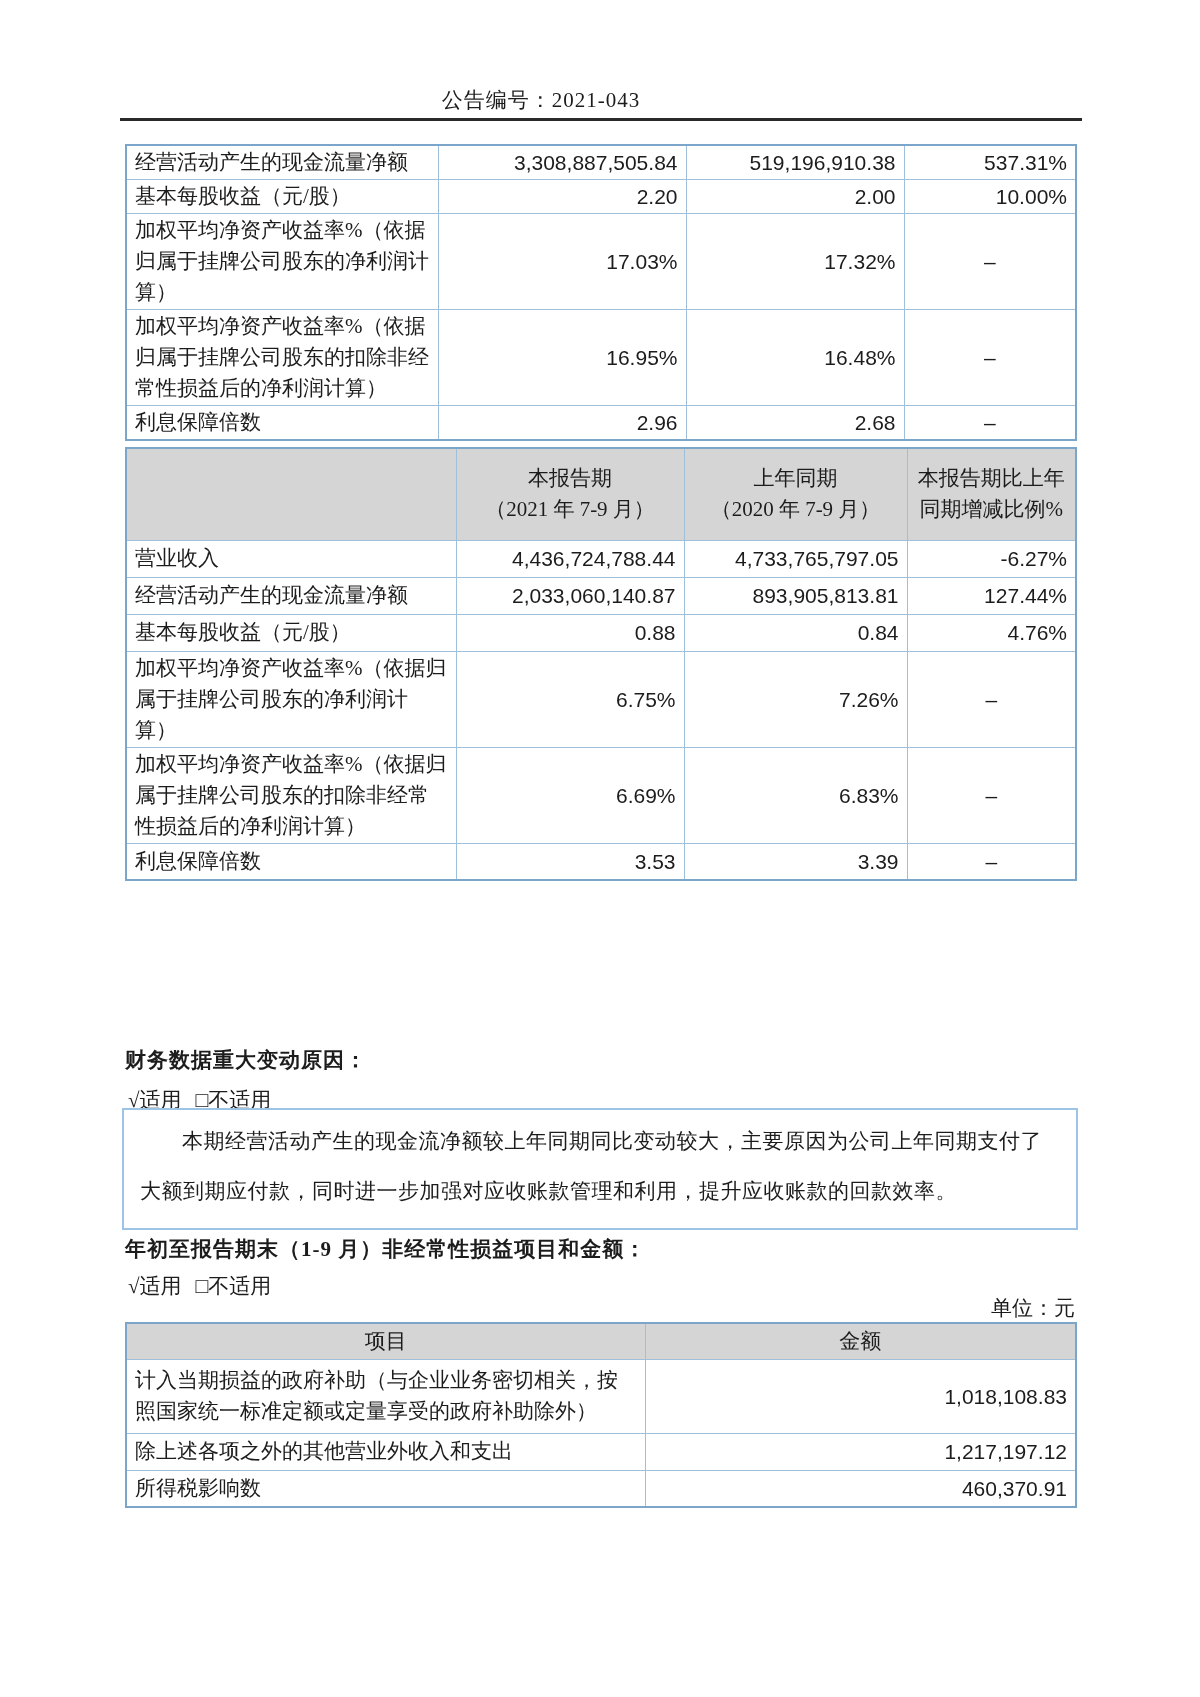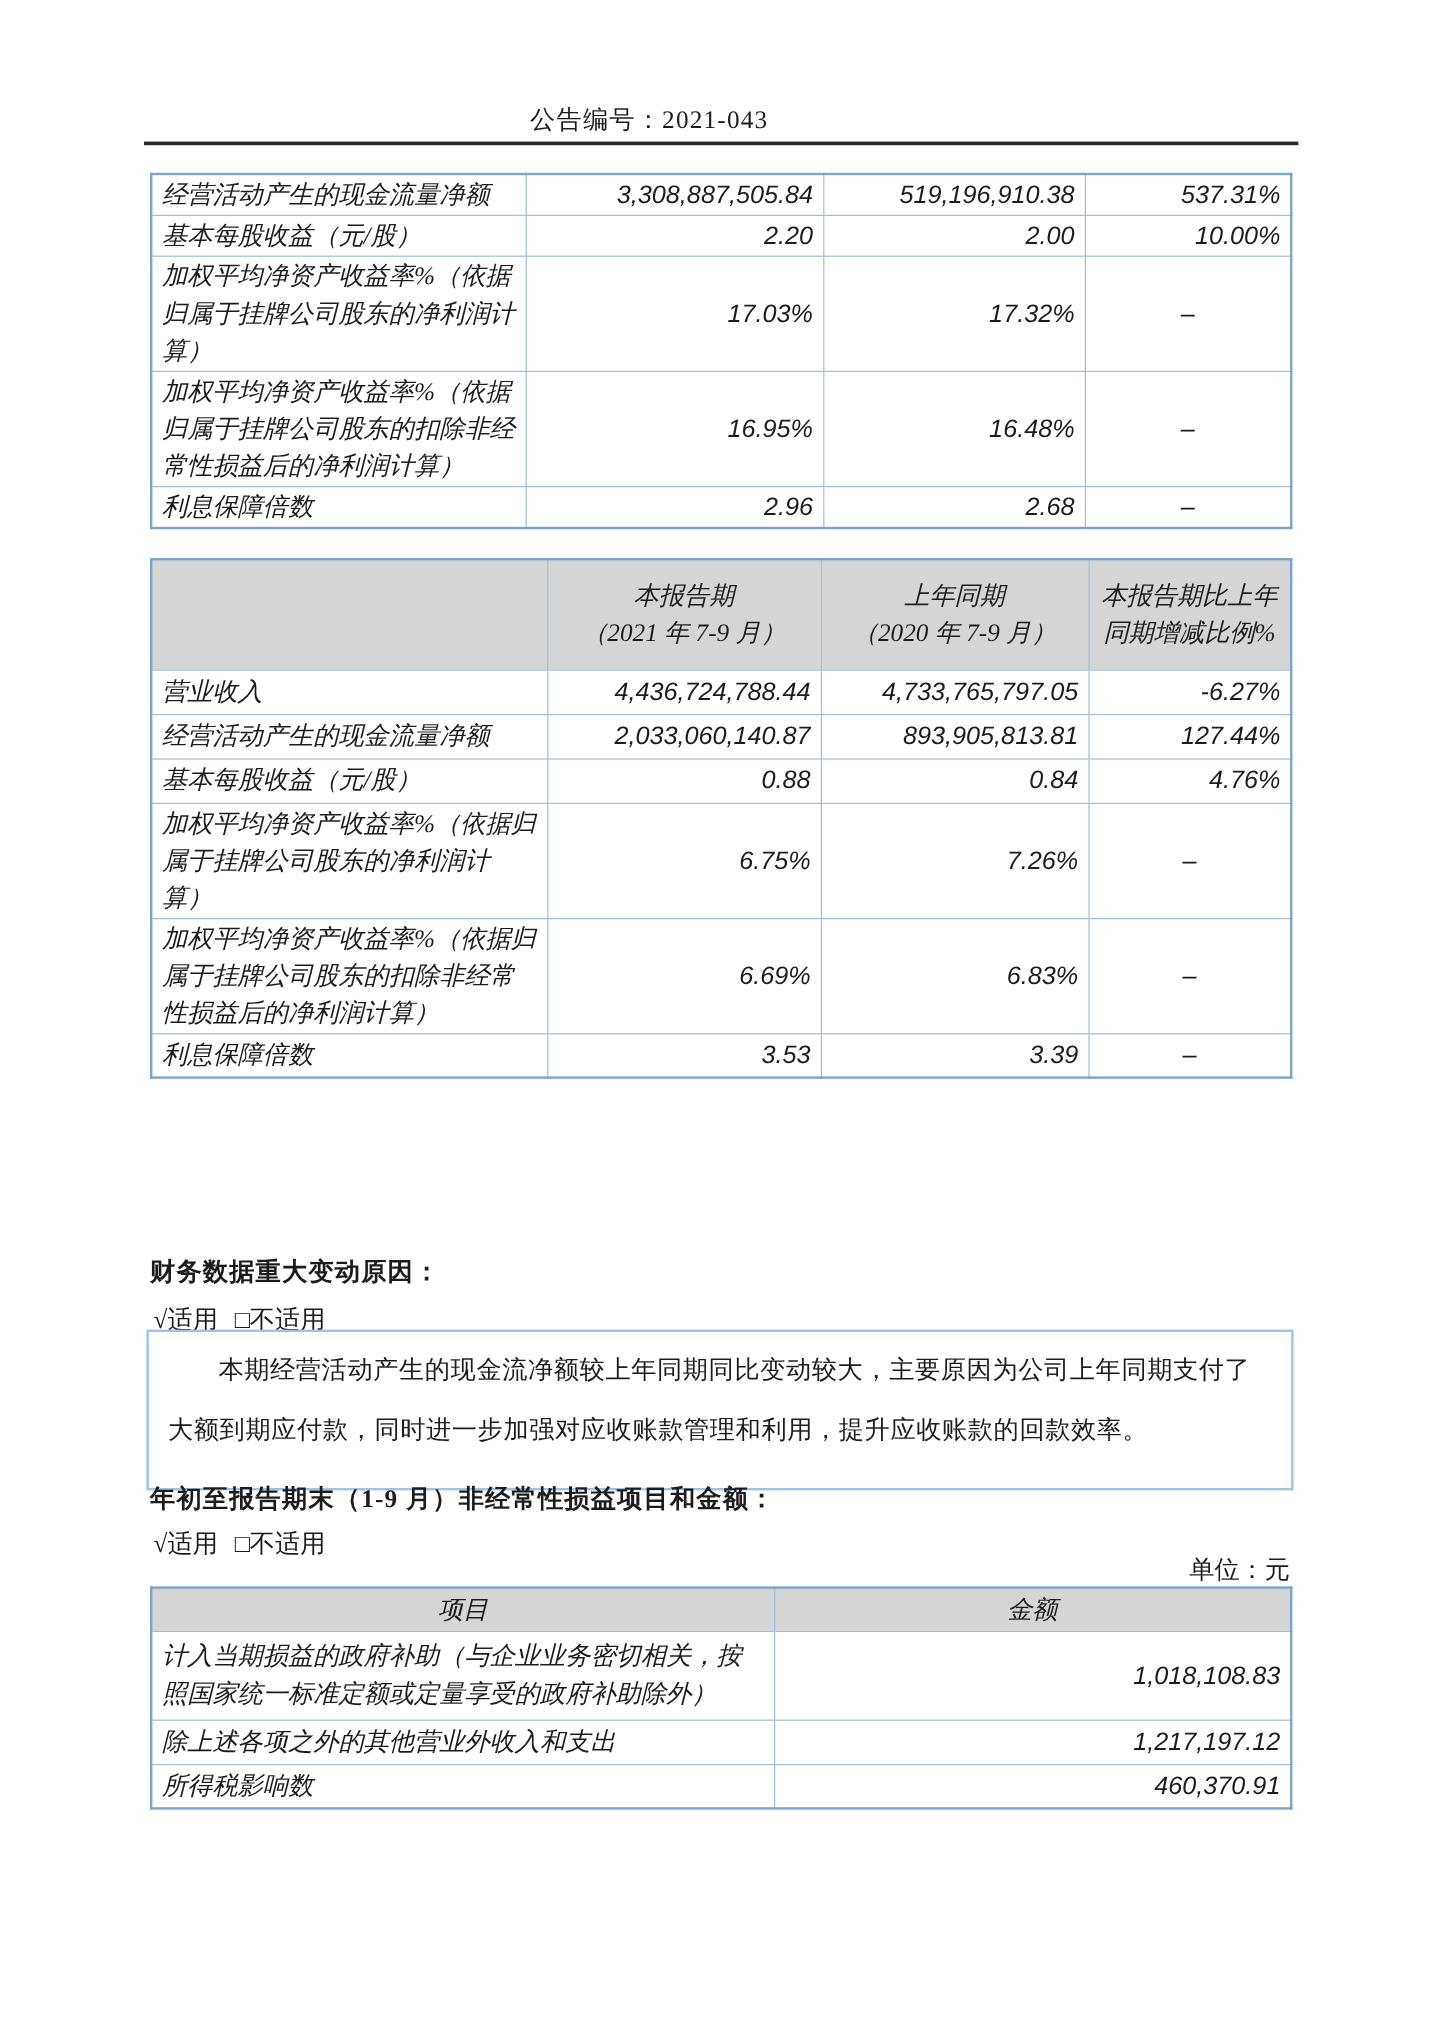--- a/index.html
+++ b/index.html
@@ -16,31 +16,30 @@
     text-align:center; font-size:21px; letter-spacing:1px;
   }
   .rule {
     position:absolute; top:118px; left:120px; width:962px; height:3px;
     background:#2a2a2a;
   }
   table.t {
     position:absolute; left:125px; width:950px;
     border-collapse:collapse; table-layout:fixed;
     border:2px solid #7ba6c9;
-    font-style:italic;
   }
   table.t td {
     border:1px solid #a0bfda;
     font-size:21px; line-height:31px;
     vertical-align:middle;
     padding:1px 8px;
     word-break:break-all;
   }
   .t1 { top:144px; }
-  .t2 { top:465px;border-radius:19px; }
+  .t2 { top:447px;border-radius:19px; }
   .t3 { top:1322px; }
   td.lbl { text-align:left; padding-left:12px; }
   td.val {
     text-align:right; padding-right:14px;
     font-family:"Liberation Sans","DejaVu Sans",sans-serif;
     font-size:20px;
   }
   td.dash {
     text-align:center; vertical-align:top; padding-top:3px;
     font-family:"Liberation Sans","DejaVu Sans",sans-serif; font-size:20px;
@@ -62,21 +61,21 @@
   }
   .h-fin { top:1046px; }
   .h-nonrec { top:1235px; }
   .chk { position:absolute; left:128px; font-size:21px; }
   .chk-1 { top:1086px; }
   .chk-2 { top:1272px; }
   .chk span { margin-right:14px; }
   .box {
     position:absolute; left:122px; top:1108px; width:956px;
     border:2px solid #9dc3e6;
-    padding:6px 16px 24px 16px;
+    padding:6px 16px 12px 16px;
     font-size:21px; line-height:50px;
   }
   .box p { text-indent:2em; letter-spacing:0.5px; }
   .unit {
     position:absolute; top:1294px; left:0; width:1075px;
     text-align:right; font-size:21px;
   }
 </style>
 </head>
 <body>

